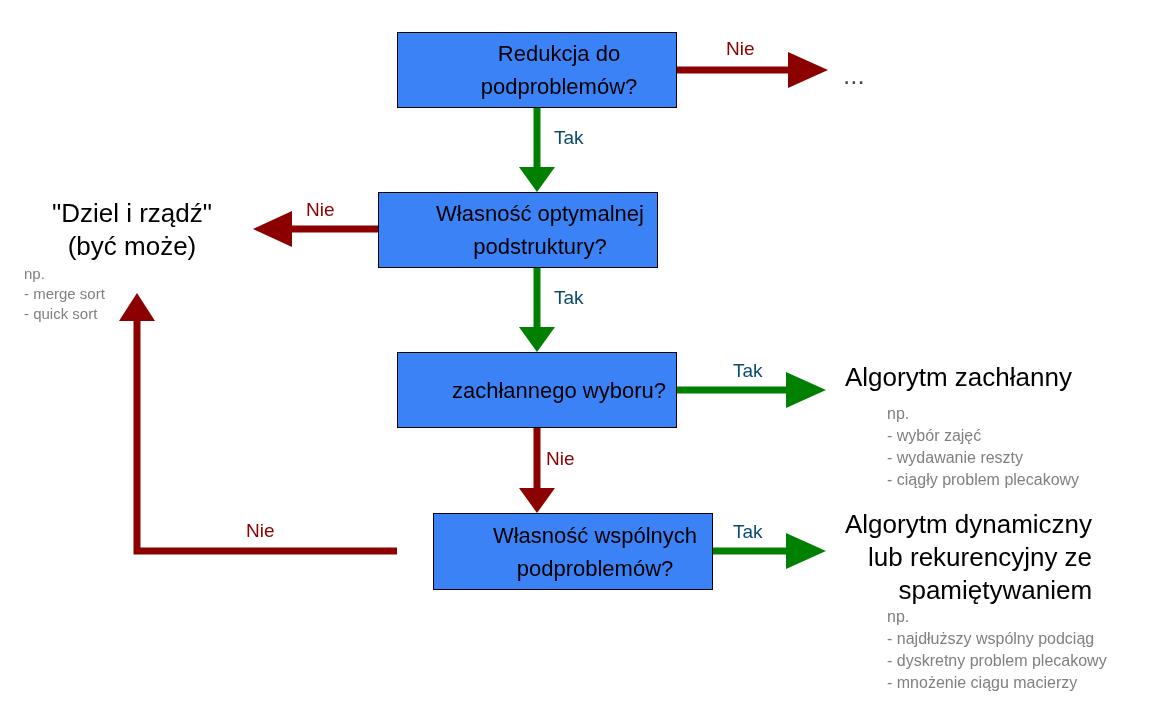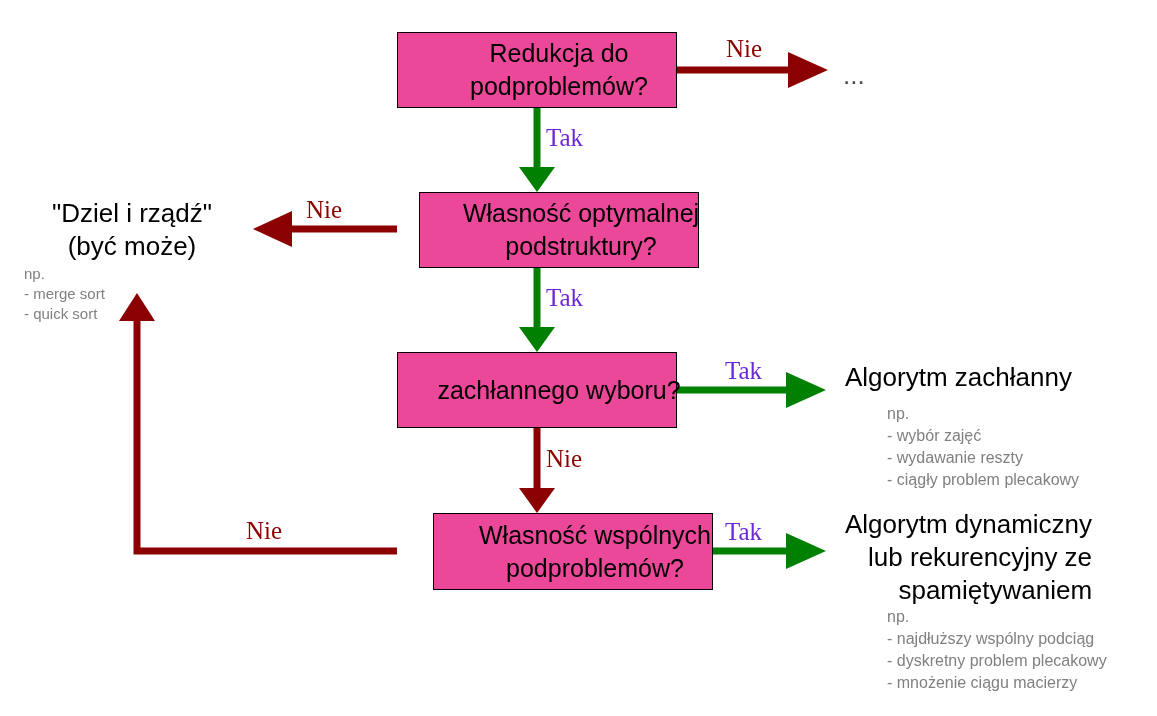--- a/index.html
+++ b/index.html
@@ -21,40 +21,39 @@
     position: absolute;
     left: 0;
     top: 0;
     width: 1157px;
     height: 716px;
   }
   .node-box {
     position: absolute;
     box-sizing: border-box;
     border: 1.5px solid #000000;
-    background: #ec4899;
+    background: #3b82f6;
     display: flex;
     flex-direction: column;
     align-items: center;
     justify-content: center;
     color: #000000;
-    font-size: 25px;
+    font-size: 22px;
     line-height: 33px;
     text-align: center;
     white-space: nowrap;
     padding-left: 44px;
   }
   .edge-label {
     position: absolute;
-    font-size: 25px;
+    font-size: 19px;
     line-height: 25px;
     white-space: nowrap;
-    font-family: Liberation Serif, serif;
   }
-  .edge-label.yes { color: #6d28d9; }
+  .edge-label.yes { color: #0c4a6e; margin-left: 8px; }
   .edge-label.no  { color: #8b0000; }
   .terminal {
     position: absolute;
     color: #000000;
     font-size: 26px;
     line-height: 33px;
     white-space: nowrap;
   }
   .terminal.centered { text-align: center; }
   .examples {
@@ -124,21 +123,21 @@
       <path d="M 397 551 L 137 551 L 137 316" fill="none" stroke="#8b0000" stroke-width="7"></path>
       <polygon points="119,321 155,321 137,293" fill="#8b0000"></polygon>
     </g>
   </svg>
 
   <div class="node-box" style="left:397px; top:32px; width:280px; height:76px;">
     <span>Redukcja do</span>
     <span>podproblemów?</span>
   </div>
 
-  <div class="node-box" style="left:419px; top:192px; width:280px; height:76px;">
+  <div class="node-box" style="left:378px; top:192px; width:280px; height:76px;">
     <span>Własność optymalnej</span>
     <span>podstruktury?</span>
   </div>
 
   <div class="node-box" style="left:397px; top:352px; width:280px; height:76px;">
     <span>zachłannego wyboru?</span>
   </div>
 
   <div class="node-box" style="left:397px; top:513px; width:280px; height:77px;margin-left:36px;">
     <span>Własność wspólnych</span>

